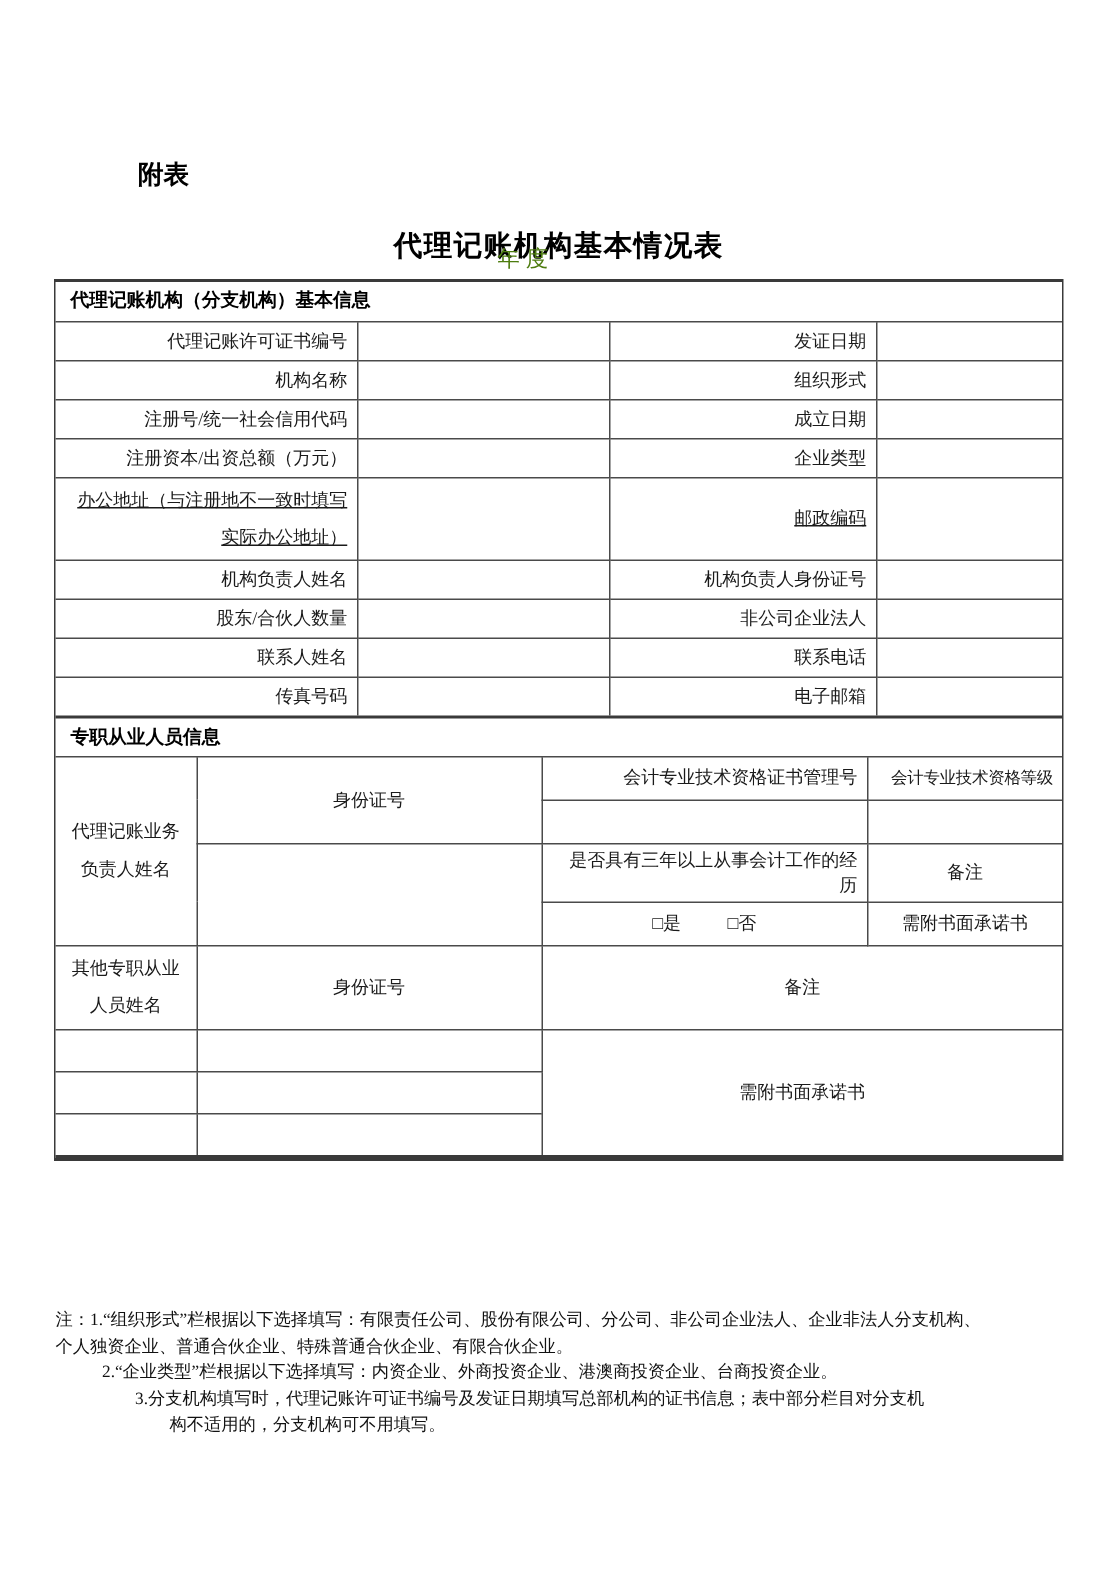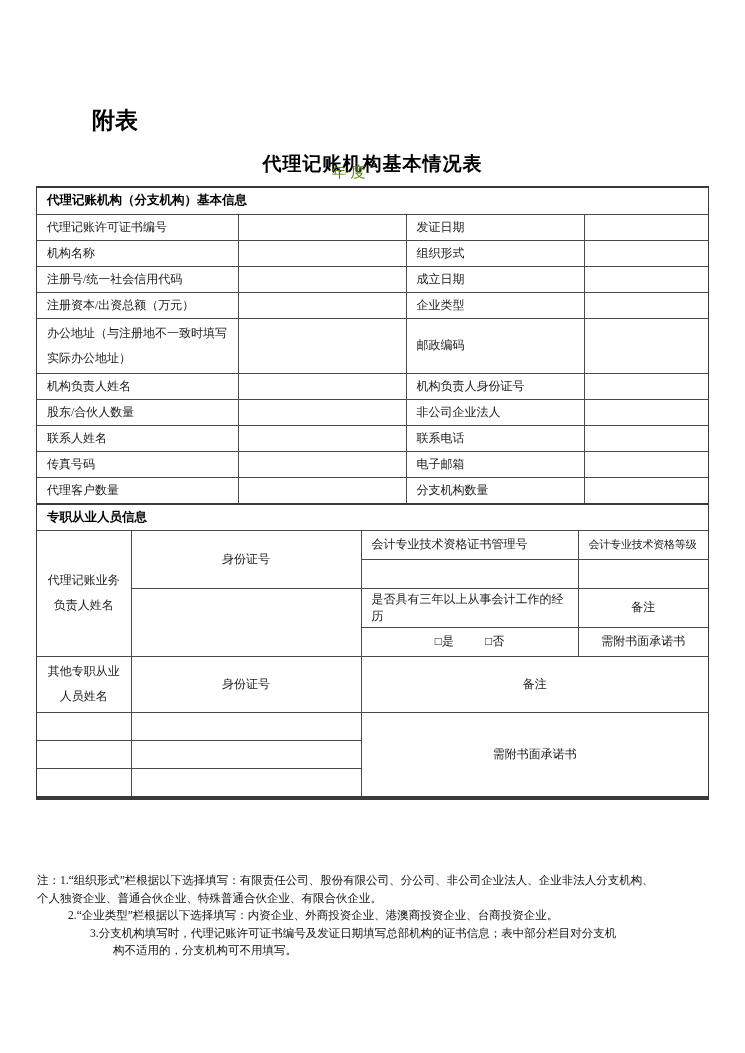--- a/index.html
+++ b/index.html
@@ -4,21 +4,21 @@
 <style>
   html,body{margin:0;padding:0;background:#ffffff;}
   .page{
     position:relative;width:745px;height:1053px;background:#fff;
     color:#1a1a1a;font-family:"Liberation Serif","DejaVu Serif",serif;font-size:12px;
     overflow:hidden;
   }
   .annex{
     position:absolute;left:92px;top:105px;
     font-family:"Liberation Sans","DejaVu Sans",sans-serif;
-    font-weight:bold;font-size:23px;color:#000;
+    font-weight:bold;font-size:17px;color:#000;
   }
   .title{
     position:absolute;left:0;top:130px;width:745px;text-align:center;
     font-family:"Liberation Sans","DejaVu Sans",sans-serif;
     font-weight:bold;font-size:19px;color:#000;letter-spacing:1px;margin-top:21px;
   }
   .year{
     position:absolute;left:0;top:163px;width:745px;text-align:center;
     font-size:15px;letter-spacing:4px;text-indent:-44px;color:#4d7c0f;
   }
@@ -27,24 +27,24 @@
     border:1px solid #3a3a3a;border-top-width:2px;border-bottom-width:2px;
     background:#fff;
   }
   table{border-collapse:collapse;border:hidden;table-layout:fixed;width:671px;}
   td{border:1px solid #4a4a4a;padding:2px 6px;vertical-align:middle;overflow:hidden;}
   .hr2{height:0;border-top:2px solid #3a3a3a;}
   .sec-h{
     font-family:"Liberation Sans","DejaVu Sans",sans-serif;
     font-weight:bold;font-size:12.5px;text-align:left;padding-left:10px;color:#000;
   }
-  .lbl{text-align:left;padding-left:10px;margin-top:28px;}
+  .lbl{text-align:right;padding-left:10px;margin-top:28px;}
   .ctr{text-align:center;}
   .tight{font-size:11px;letter-spacing:-0.2px;}
-  .h26{height:26px;} .h48{height:48px;} .h25{height:25px;}
+  .h26{height:26px;} .h48{height:48px;text-decoration:underline;} .h25{height:25px;}
   .h29{height:29px;} .h56{height:56px;} .h28{height:28px;}
   .wrap2{line-height:2.1;}
   .checks span{display:inline-block;margin:0 14px;}
   .decl{height:96px;position:relative;font-size:12px;}
   .decl div{white-space:nowrap;}
   .decl-statement{padding:9px 0 0 10px;text-align:left;}
   .decl-sign{text-align:center;margin-top:13px;padding-left:68px;}
   .decl-seal{text-align:center;margin-top:12px;padding-left:150px;}
   .decl-date{text-align:center;margin-top:11px;padding-left:230px;letter-spacing:2px;}
   .notes{
@@ -125,26 +125,20 @@
         <td></td>
         <td class="lbl">联系电话</td>
         <td></td>
       </tr>
       <tr class="h26">
         <td class="lbl">传真号码</td>
         <td></td>
         <td class="lbl">电子邮箱</td>
         <td></td>
       </tr>
-      <tr class="h26">
-        <td class="lbl">代理客户数量</td>
-        <td></td>
-        <td class="lbl">分支机构数量</td>
-        <td></td>
-      </tr>
     </tbody>
       </table>
 
     <div class="hr2"></div>
 
     <table>
       <colgroup>
           <col style="width:94px">
           <col style="width:230px">
           <col style="width:217px">

